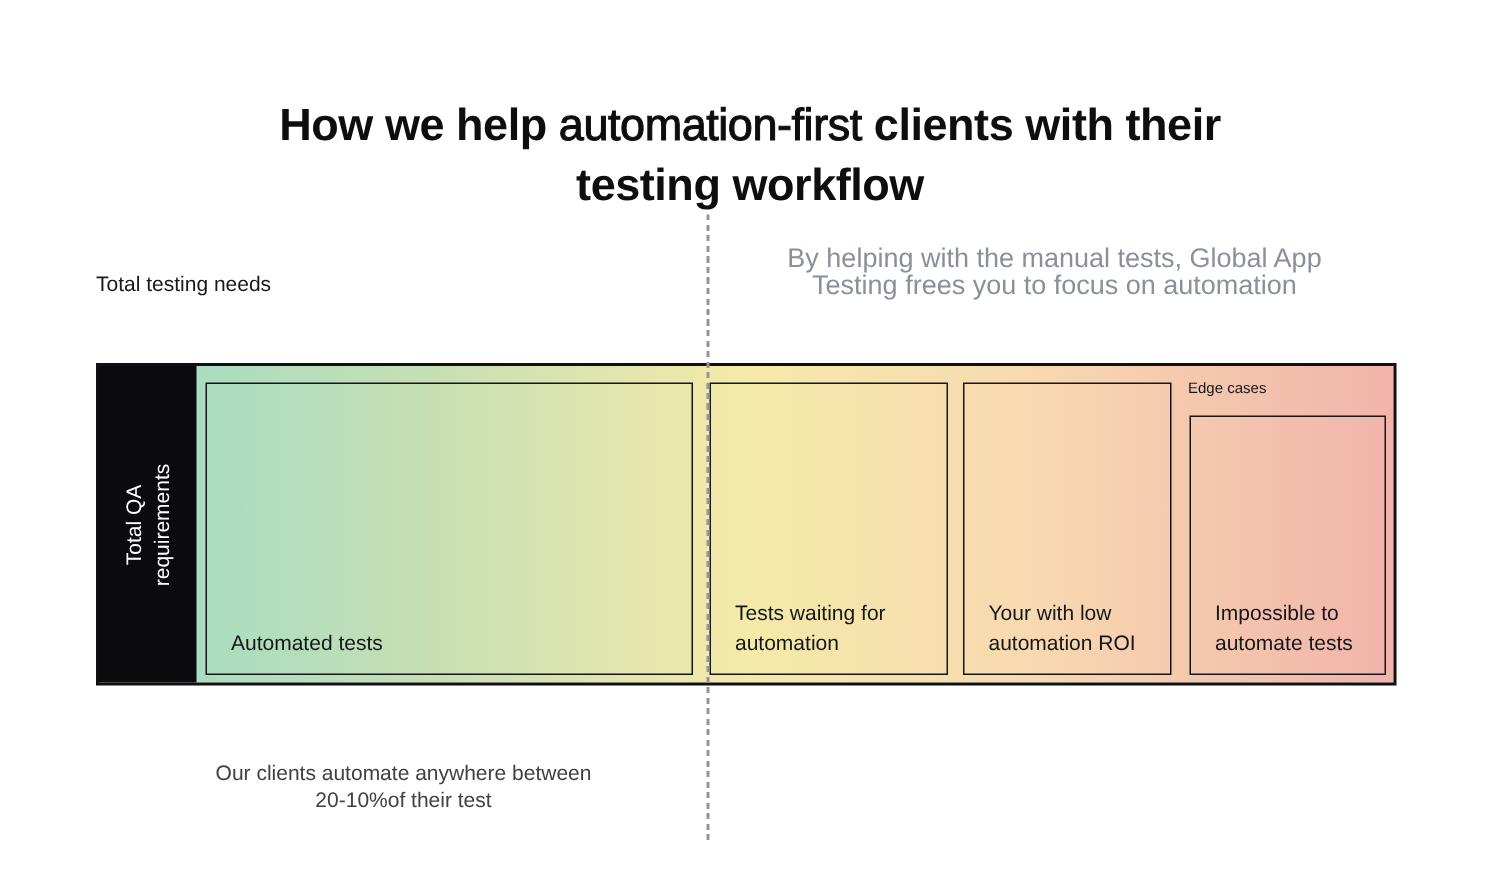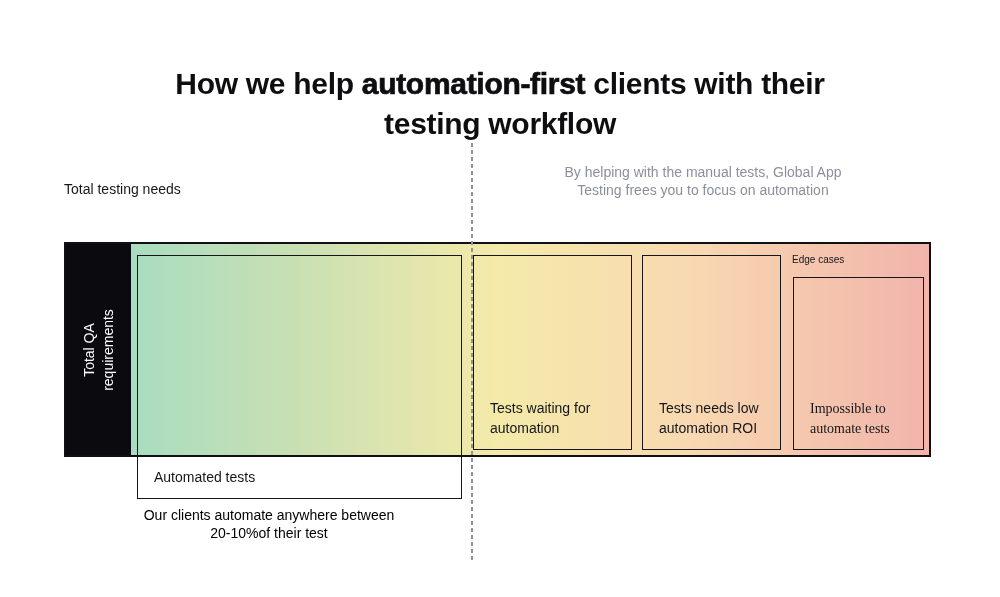--- a/index.html
+++ b/index.html
@@ -12,39 +12,39 @@
   .stage{position:absolute;left:0;top:0;width:1000px;height:597px;}
 
   
   .title{
     position:absolute;left:60px;top:44px;width:880px;
     text-align:center;
     font-size:30px;line-height:40px;font-weight:700;
     letter-spacing:-0.3px;color:#0e0e10;
   }
   .title .xbold{
-    font-weight:700;
+    font-weight:400;
     -webkit-text-stroke:0.7px currentColor;
   }
 
   
   .left-note{
     position:absolute;left:64px;top:181px;
     font-size:14px;line-height:17px;color:#16181d;
   }
   .right-note{
     position:absolute;left:520px;top:164px;width:366px;
-    text-align:center;font-size:14px;line-height:17.5px;color:#8a909b;
+    text-align:center;font-size:18px;line-height:17.5px;color:#8a909b;
   }
   .right-note .link{
     text-underline-offset:3px;cursor:pointer;
   }
   .bottom-note{
     position:absolute;left:84px;top:507px;width:370px;
-    text-align:center;font-size:14px;line-height:17.5px;color:#000000;
+    text-align:center;font-size:14px;line-height:17.5px;color:#404040;
   }
 
   
   .dashed-line{
     position:absolute;left:471px;top:143px;width:2px;height:417px;
     background:repeating-linear-gradient(to bottom,#93939a 0,#93939a 4px,transparent 4px,transparent 7px);
     z-index:3;
   }
 
   
@@ -60,24 +60,24 @@
   }
   .axis-label{
     transform:rotate(-90deg);
     color:#ffffff;font-size:14px;line-height:19px;
     text-align:center;white-space:nowrap;
   }
   .seg{
     position:absolute;box-sizing:border-box;
     border:1.4px solid #15151a;background:transparent;padding-left:28px;
   }
-  .seg-1{left:71px;top:11px;width:325px;height:244px;}
+  .seg-1{left:71px;top:11px;width:325px;height:195px;}
   .seg-2{left:407px;top:11px;width:159px;height:195px;}
   .seg-3{left:576px;top:11px;width:139px;height:195px;}
-  .seg-4{left:727px;top:33px;width:131px;height:173px;font-family:Liberation Serif, serif;}
+  .seg-4{left:727px;top:33px;width:131px;height:173px;}
   .seg-label{
     position:absolute;left:16px;right:8px;bottom:11px;
     font-size:14px;line-height:19.5px;color:#15161a;
   }
   .edge-cases-label{
     position:absolute;left:726px;top:7px;
     font-size:10px;line-height:18px;color:#15161a;
   }
 </style>
 </head>
@@ -107,21 +107,21 @@
 
     <div class="seg seg-1">
       <div class="seg-label">Automated tests</div>
     </div>
 
     <div class="seg seg-2">
       <div class="seg-label">Tests waiting for automation</div>
     </div>
 
     <div class="seg seg-3">
-      <div class="seg-label">Tests needs low automation ROI</div>
+      <div class="seg-label">Your with low automation ROI</div>
     </div>
 
     <div class="edge-cases-label">Edge cases</div>
 
     <div class="seg seg-4">
       <div class="seg-label">Impossible to automate tests</div>
     </div>
 
   </div>
 

